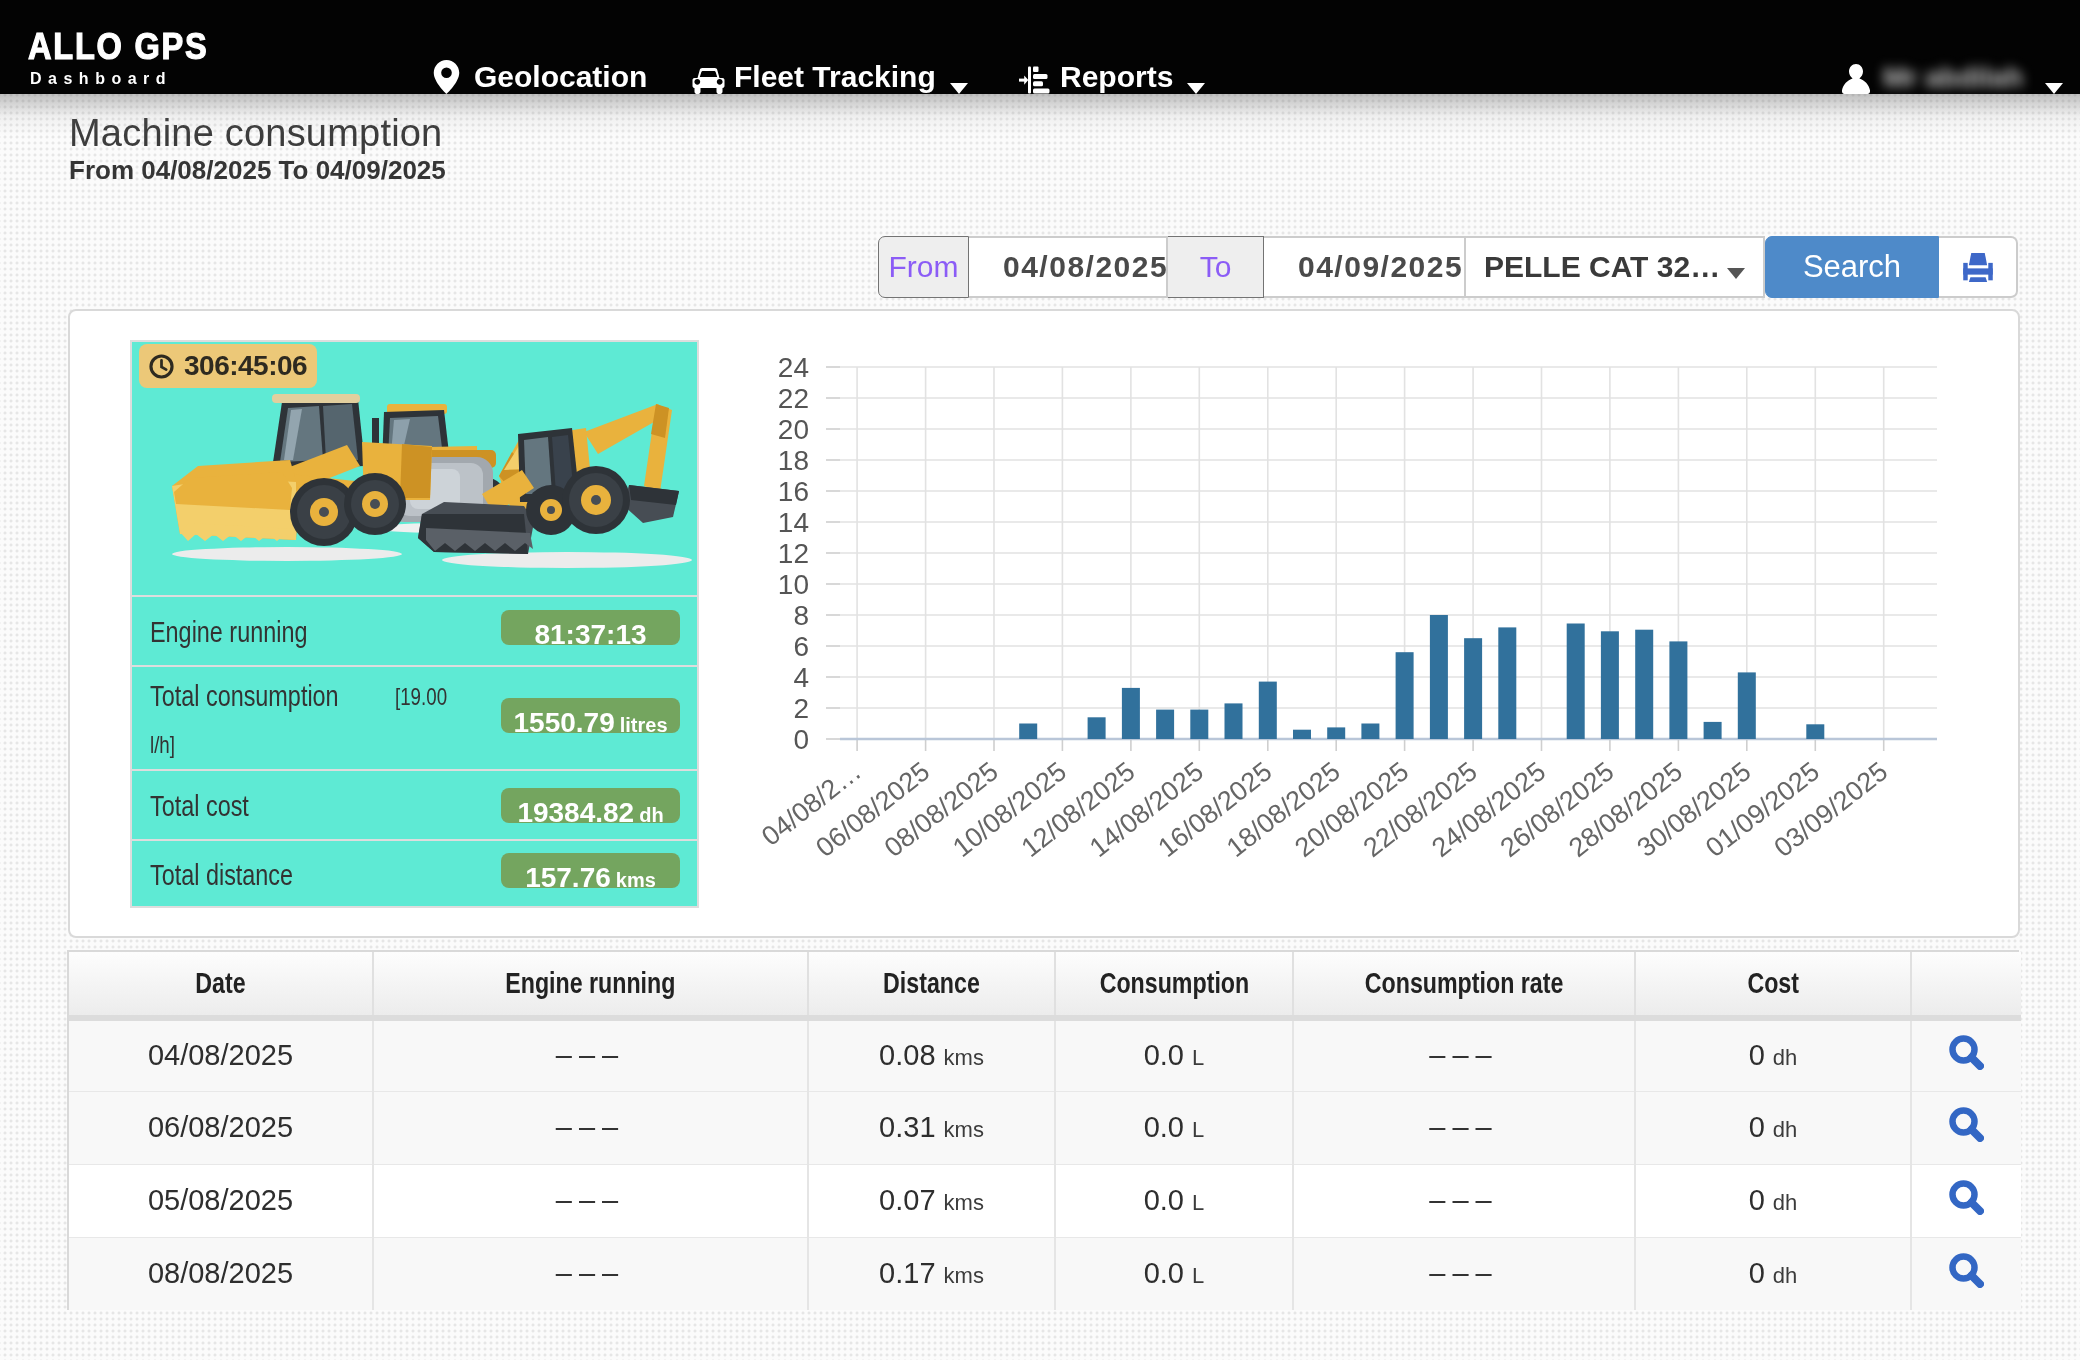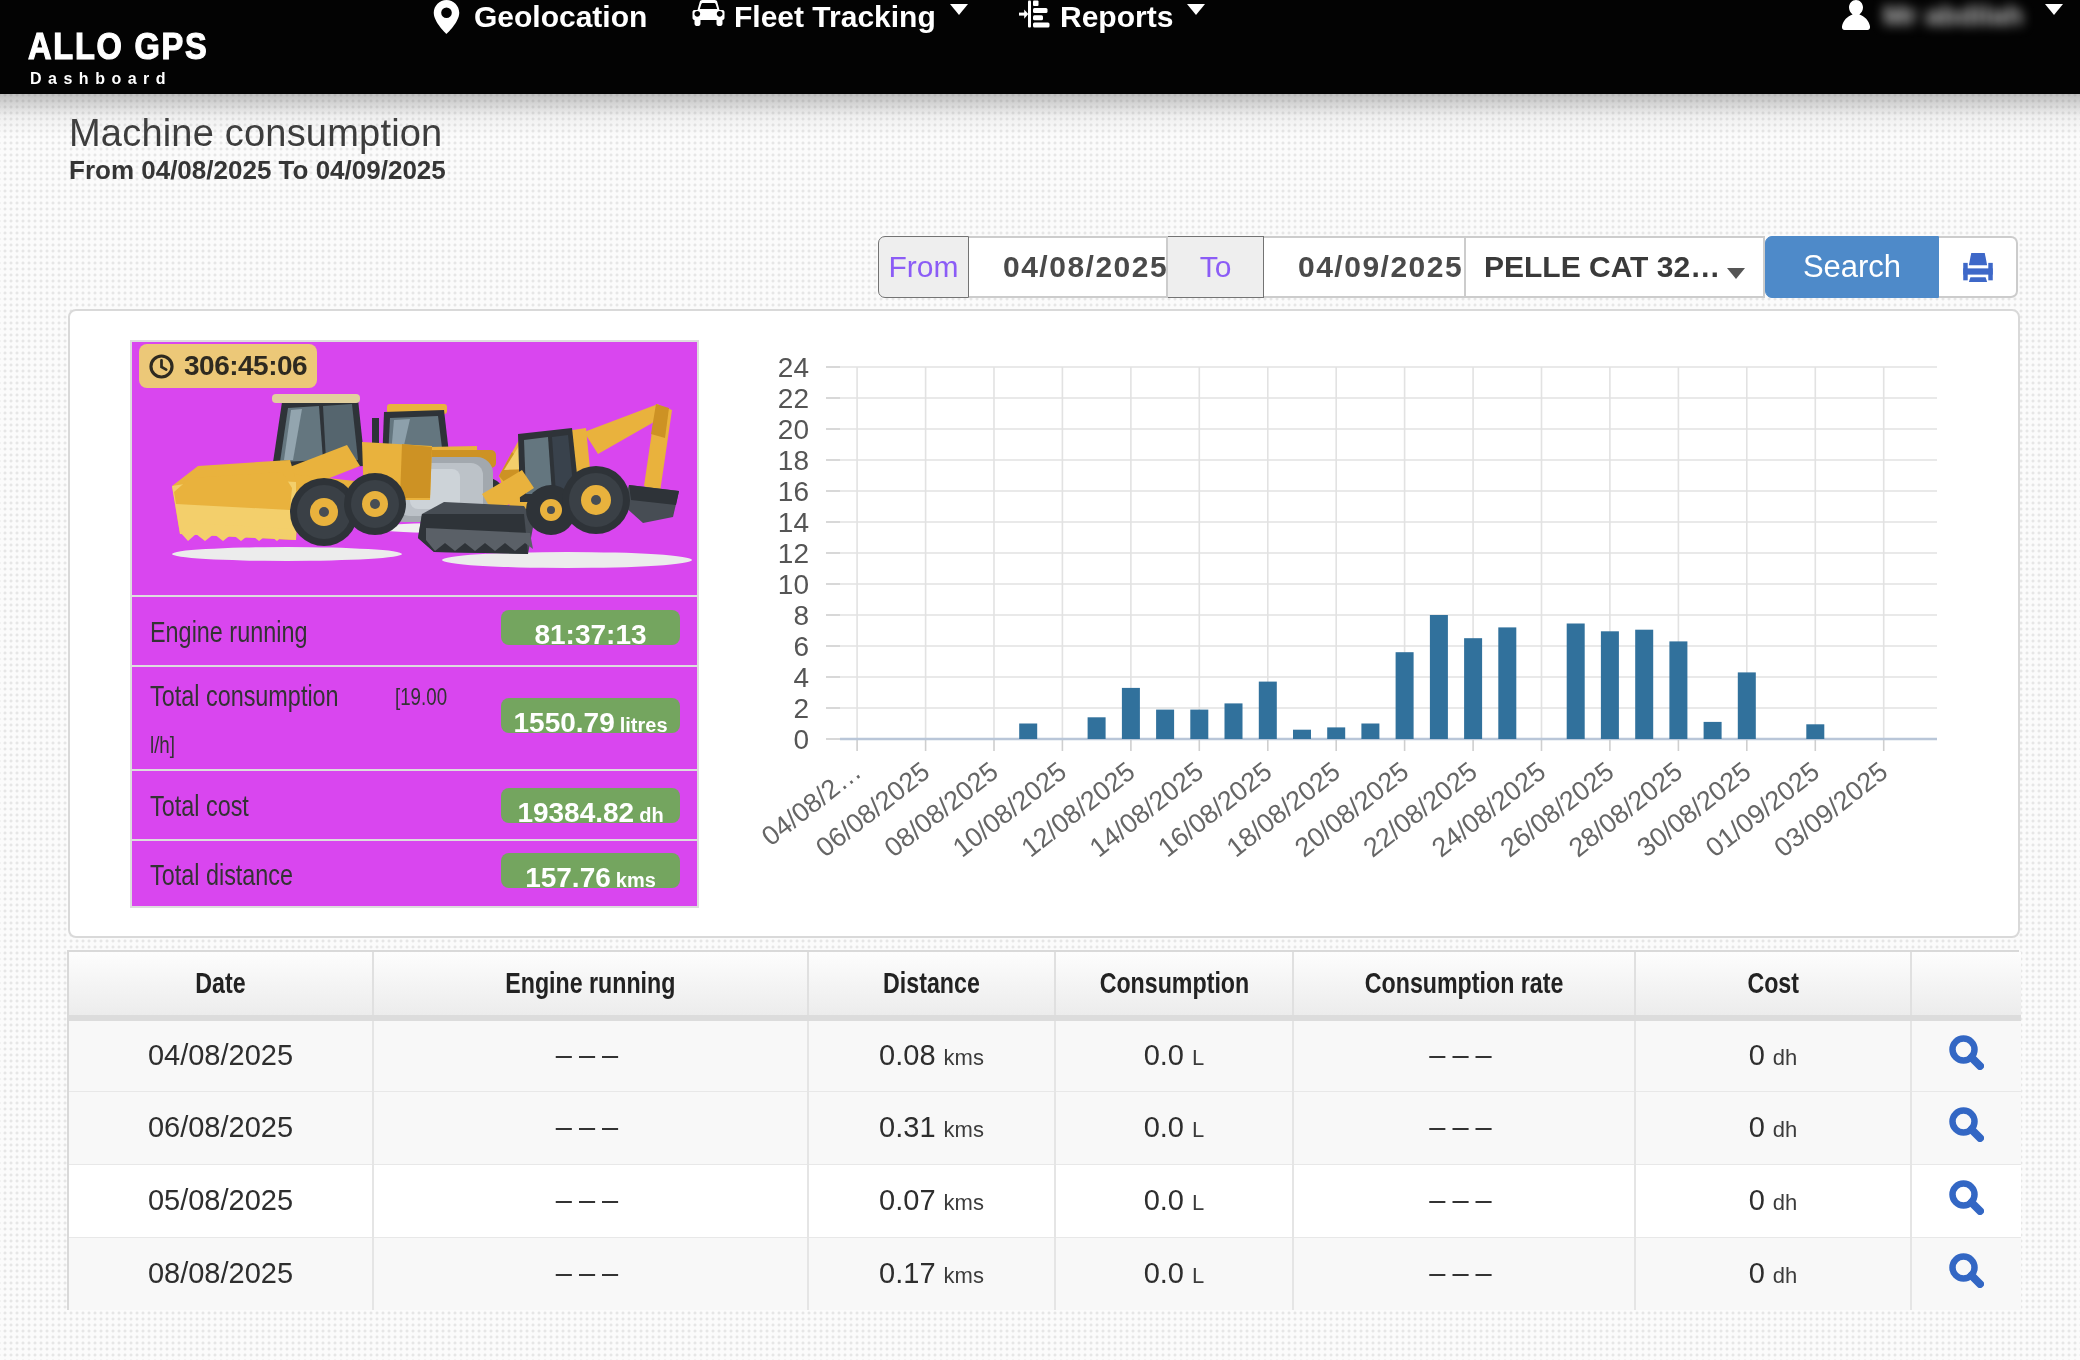--- a/index.html
+++ b/index.html
@@ -5,21 +5,21 @@
 body{position:relative;font-family:"Liberation Sans",sans-serif;
  background-color:#fbfbfb;
  background-image:radial-gradient(#e6e6e6 1.4px,rgba(0,0,0,0) 1.7px);
  background-size:6px 6px;background-position:2px 2px;}
 .nav{position:absolute;left:0;top:0;width:2080px;height:94px;background:#030303;z-index:5}
 .shade{position:absolute;left:0;top:94px;width:2080px;height:42px;
  background:linear-gradient(rgba(80,80,80,.34),rgba(130,130,130,.09) 55%,rgba(0,0,0,0));z-index:1}
 .logo{position:absolute;left:28px;top:26px;color:#fff;font-size:37px;font-weight:700;
  letter-spacing:2px;-webkit-text-stroke:1.2px #fff;transform:scaleX(.88);transform-origin:0 50%}
 .logosub{position:absolute;left:30px;top:70px;color:#fff;font-size:16px;font-weight:700;letter-spacing:6.5px}
-.navitem{position:absolute;top:0;height:94px;display:flex;align-items:flex-start;color:#fff;
+.navitem{position:absolute;top:0;height:94px;display:flex;align-items:flex-end;color:#fff;
  font-size:30px;font-weight:700;white-space:nowrap}
 .navitem svg{display:block}
 .caret{display:inline-block;width:0;height:0;border-left:9px solid transparent;
  border-right:9px solid transparent;border-top:11px solid #fff;margin-left:14px;margin-top:4px}
 .userblur{color:#c4c4c4;filter:blur(6px);font-size:28px;font-weight:700}
 .h1{position:absolute;left:69px;top:112px;font-size:38px;color:#3c3c3c;letter-spacing:.2px}
 .h2{position:absolute;left:69px;top:155px;font-size:26px;font-weight:700;color:#353535}
 .fbar{position:absolute;left:878px;top:236px;height:62px;display:flex;z-index:2}
 .flabel{background:#eee;border:1px solid #737373;color:#8b5cf6;font-size:30px;display:flex;
  align-items:center;justify-content:center}
@@ -27,21 +27,21 @@
  font-weight:700;display:flex;align-items:center;padding-left:34px;overflow:hidden;white-space:nowrap;letter-spacing:1.5px}
 .fsel{background:#fff;border:2px solid #ccc;border-left:none;color:#3a3a3a;font-size:30px;
  font-weight:700;display:flex;align-items:center;padding-left:18px;position:relative}
 .fsel .caret{border-top-color:#555;position:absolute;right:18px;top:26px}
 .fsearch{background:#4e8ac9;color:#fff;font-size:31px;display:flex;align-items:center;
  justify-content:center;border-radius:7px 0 0 7px;border:1px solid #4e8ac9}
 .fprint{background:#fff;border:2px solid #ccc;border-left:none;border-radius:0 7px 7px 0;
  display:flex;align-items:center;justify-content:center}
 .panel{position:absolute;left:68px;top:309px;width:1952px;height:629px;background:#fff;
  border:2px solid #d9d9d9;border-radius:8px;z-index:2}
-.card{position:absolute;left:60px;top:29px;width:569px;height:568px;border:2px solid #ddd;background:#d946ef}
+.card{position:absolute;left:60px;top:29px;width:569px;height:568px;border:2px solid #ddd;background:#5eead4}
 .crow{position:absolute;left:0;width:565px;border-top:2px solid #ddd}
 .clabel{position:absolute;left:18px;color:#333;font-size:30px;display:inline-block;transform:scaleX(.78);transform-origin:0 50%;white-space:nowrap}
 .cbadge{position:absolute;right:17px;height:35px;width:179px;background:#74a55f;border-radius:8px;color:#fff;
  font-weight:700;font-size:28px;display:flex;align-items:baseline;justify-content:center;
  padding:8px 6px;line-height:34px;box-sizing:border-box}
 .cbadge .unit{font-size:20px;font-weight:700;margin-left:5px}
 .ybadge{position:absolute;left:7px;top:2px;background:#ecc878;border-radius:8px;height:44px;
  padding:0 10px;display:flex;align-items:center;color:#2e2a20;font-size:30px;font-weight:700}
 .ybadge b{font-size:28px;letter-spacing:-.5px;font-weight:700}
 .tablewrap{position:absolute;left:67px;top:950px;width:1952px;z-index:2;background:#fff;

